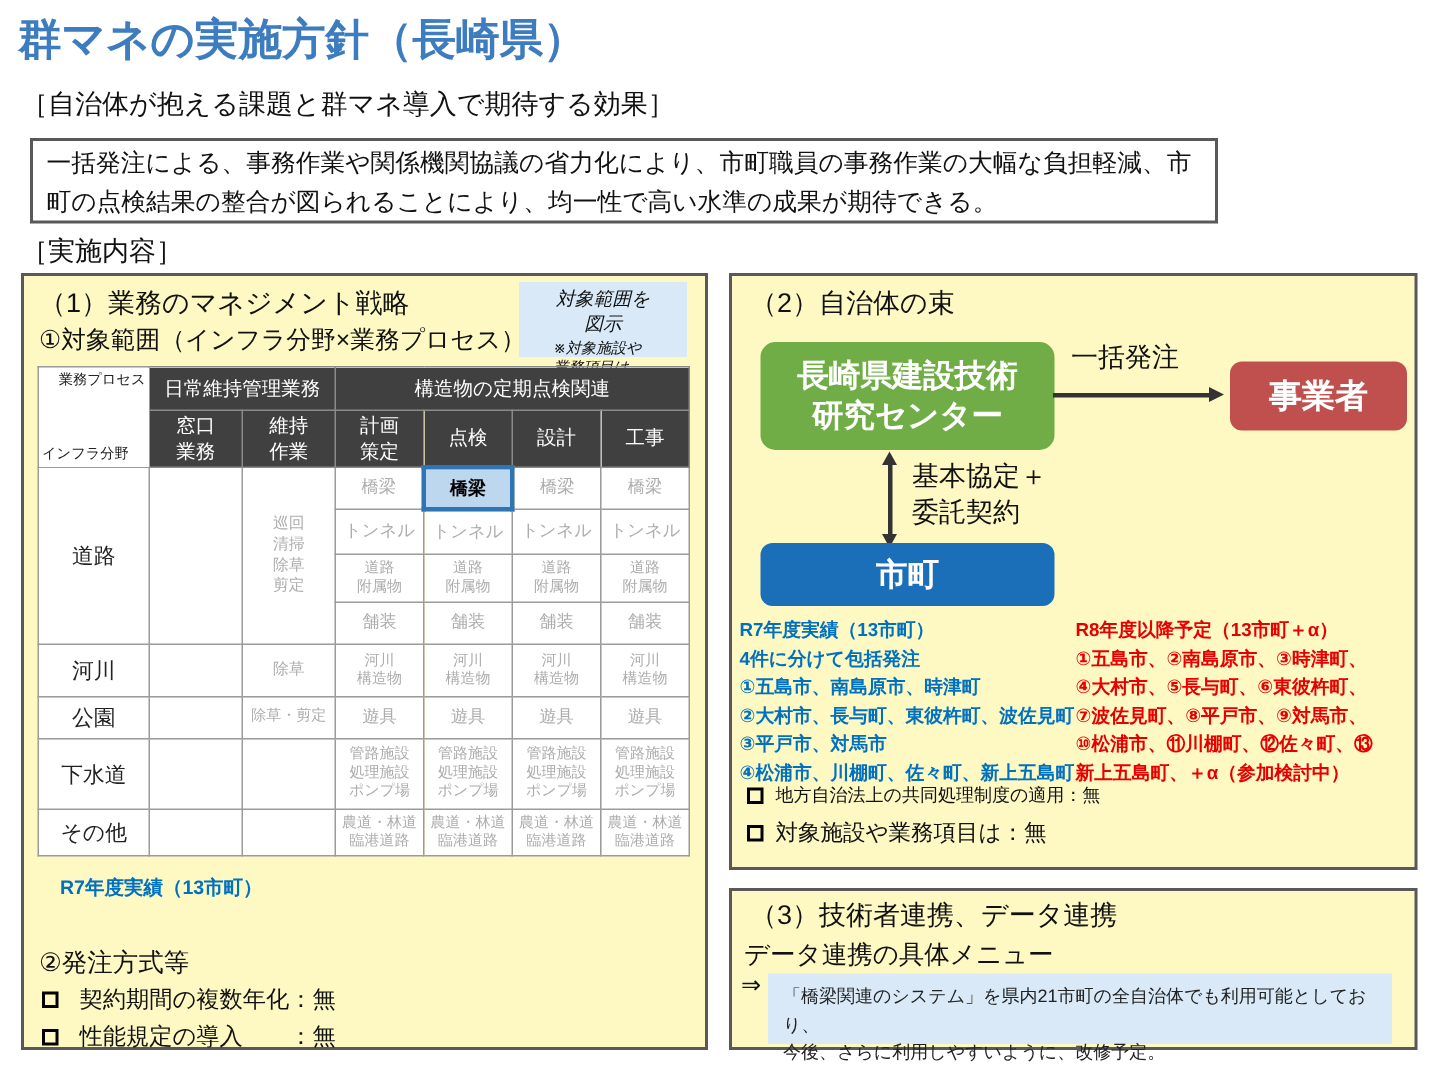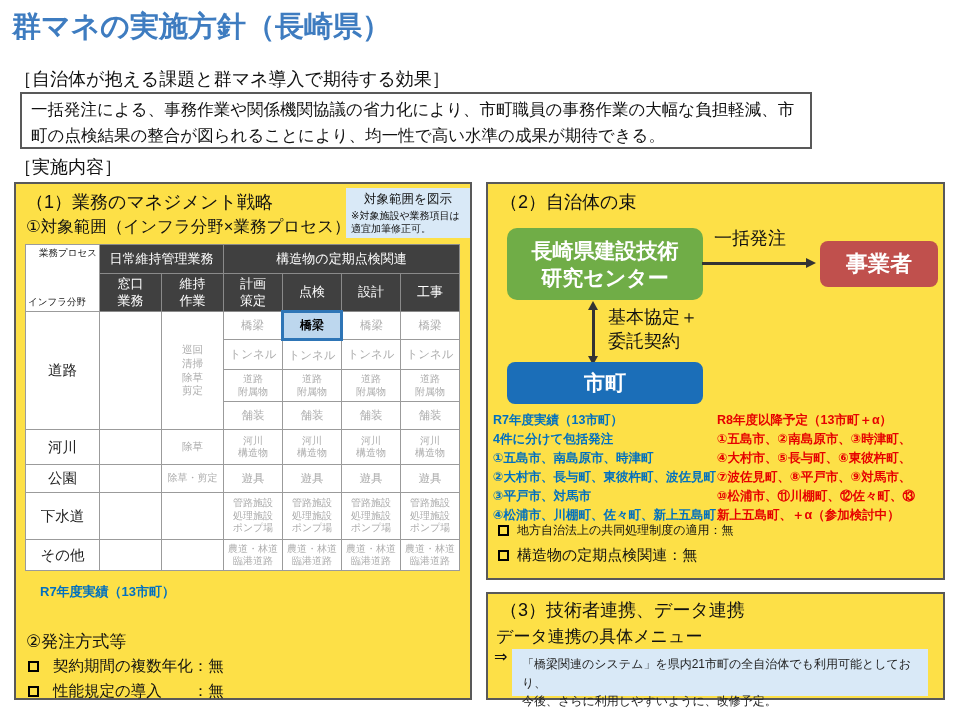--- a/index.html
+++ b/index.html
@@ -8,32 +8,32 @@
     --red_box:#C0504D; --blue_box:#1B6EB8; --blue_text:#0070C0; --red_text:#E60000;
     --note_bg:#D9E9F7; --panel_border:#595959;
   }
   *{box-sizing:border-box;margin:0;padding:0;}
   html,body{background:#fff;}
   body{font-family:"Liberation Sans","DejaVu Sans",sans-serif;color:#111;}
   .slide{position:relative;width:960px;height:720px;background:#fff;overflow:hidden;}
   .abs{position:absolute;}
   .pre{white-space:pre-line;}
   .page-title{left:12px;top:7px;font-size:29px;font-weight:bold;color:var(--title_blue);}
-  .bracket1{left:14px;top:57px;font-size:18px;margin-top:10px;}
+  .bracket1{left:14px;top:57px;font-size:18px;}
   .effect-box{left:20px;top:92px;width:792px;height:57px;border:2px solid var(--panel_border);
     padding:3px 9px;font-size:16.5px;line-height:1.55;}
   .bracket2{left:14px;top:155px;font-size:18px;}
-  .panel{position:absolute;border:2.5px solid var(--panel_border);background:#fde047;}
+  .panel{position:absolute;border:2.5px solid var(--panel_border);background:#fef9c3;}
   #panel1{left:14px;top:182px;width:458px;height:518px;}
   #panel2{left:486px;top:182px;width:459px;height:398px;}
   #panel3{left:486px;top:592px;width:459px;height:108px;}
   .p-title{font-size:18px;}
   .p1-title{left:10px;top:6px;}
   .p1-sub{left:10px;top:32px;font-size:16.5px;}
-  .note-box{left:330px;top:4px;width:124px;height:50px;background:var(--note_bg);padding:3px 5px 2px;}
+  .note-box{left:330px;top:4px;width:112px;height:50px;background:var(--note_bg);padding:3px 23px 2px;font-style:italic;}
   .note-l1{font-size:12.5px;text-align:center;}
   .note-l2{font-size:10px;line-height:1.3;margin-top:1px;}
   
   .matrix{position:absolute;left:9px;top:60px;border-collapse:collapse;table-layout:fixed;
     border:1.5px solid #666;}
   .matrix td,.matrix th{border:1px solid #9b9b9b;overflow:hidden;padding:0 1px;vertical-align:middle;}
   .matrix th{background:var(--header_dark);color:#fff;font-weight:normal;font-size:13px;
     line-height:1.25;text-align:center;white-space:pre-line;border-color:#8a8a8a;}
   .matrix td{background:#fff;text-align:center;}
   .rl{font-size:14.5px;color:#222;}
@@ -258,21 +258,21 @@
 ④大村市、⑤長与町、⑥東彼杵町、
 ⑦波佐見町、⑧平戸市、⑨対馬市、
 ⑩松浦市、⑪川棚町、⑫佐々町、⑬
 新上五島町、＋α（参加検討中）</div>
     <div class="chk chk2a">
       <span class="box"></span>
       <span>地方自治法上の共同処理制度の適用：無</span>
     </div>
     <div class="chk chk2b">
       <span class="box"></span>
-      <span>構造物の定期点検関連：無</span>
+      <span>対象施設や業務項目は：無</span>
     </div>
   </div>
 
   <div class="panel" id="panel3">
     <div class="abs p-title p3-title">（3）技術者連携、データ連携</div>
     <div class="abs p3-sub">データ連携の具体メニュー</div>
     <div class="abs p3-arrow">⇒</div>
     <div class="abs p3-note pre">「橋梁関連のシステム」を県内21市町の全自治体でも利用可能としており、
 今後、さらに利用しやすいように、改修予定。</div>
   </div>

